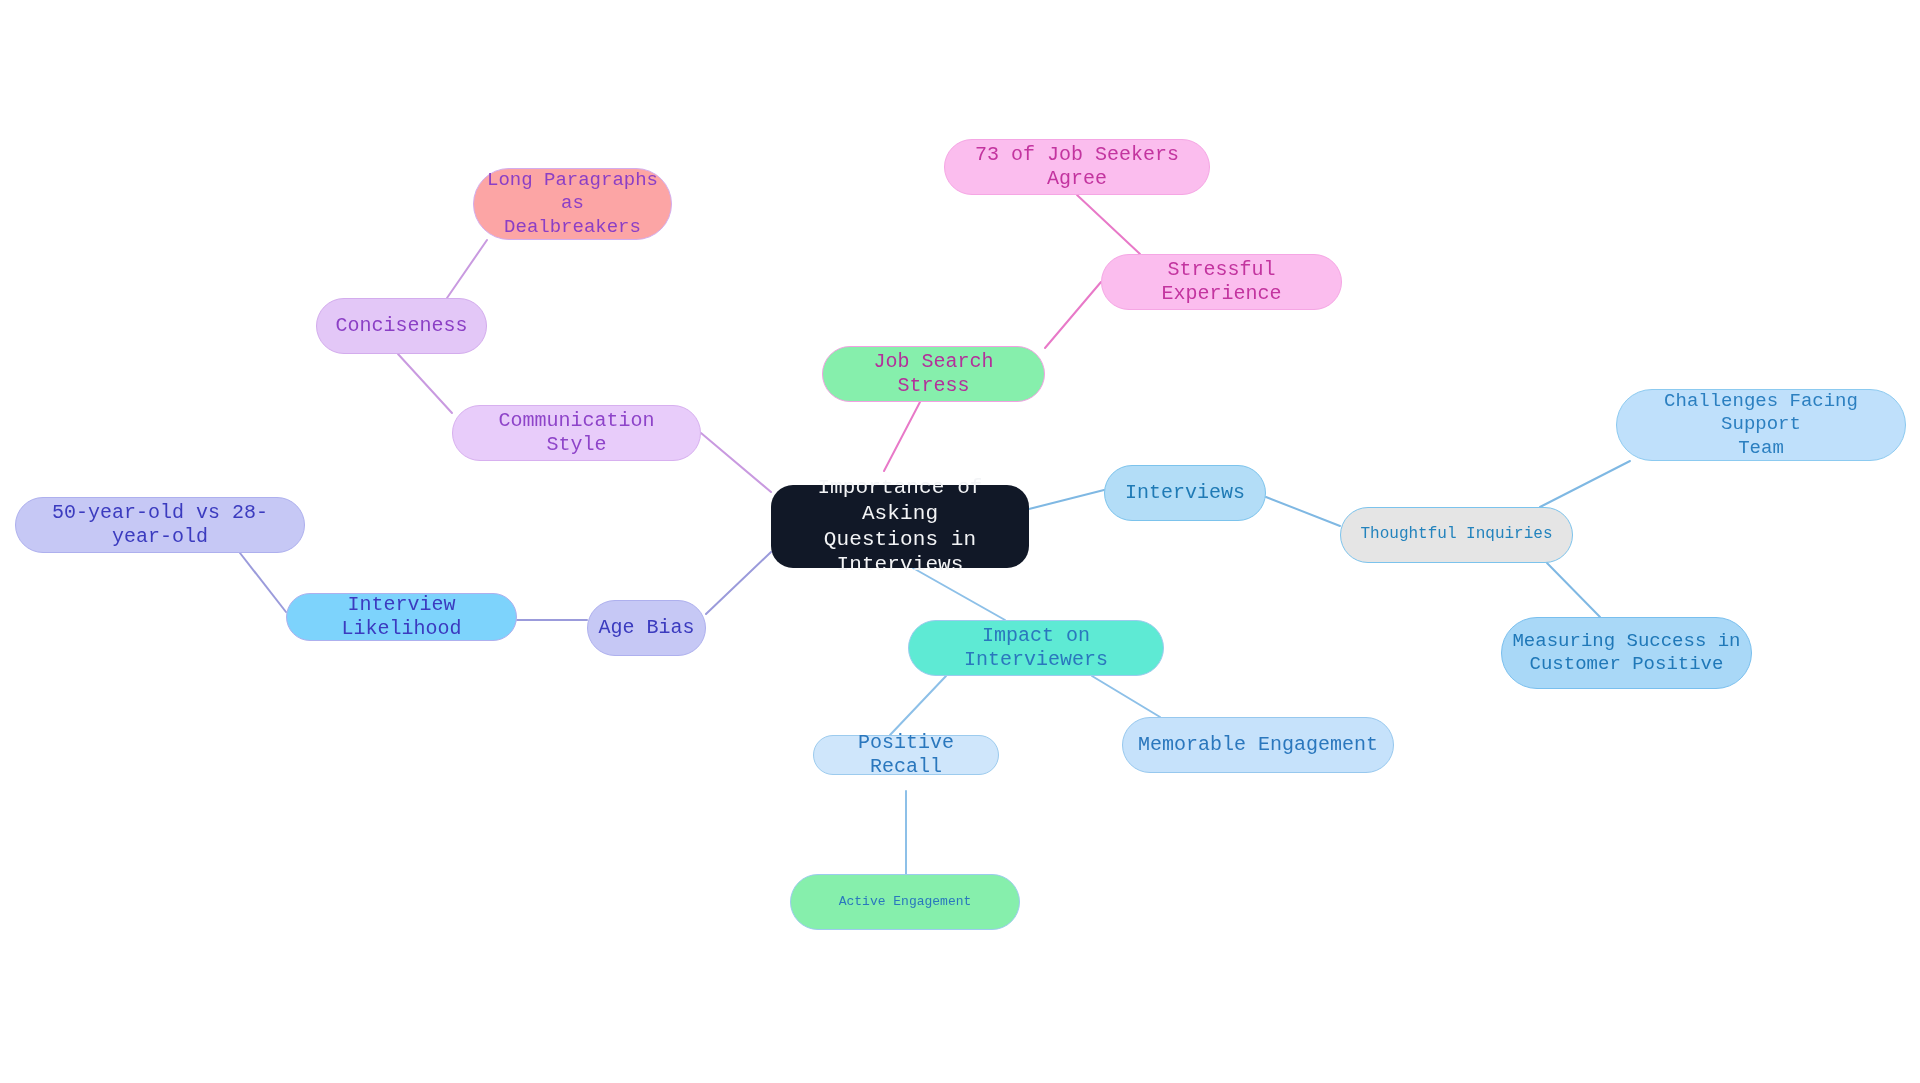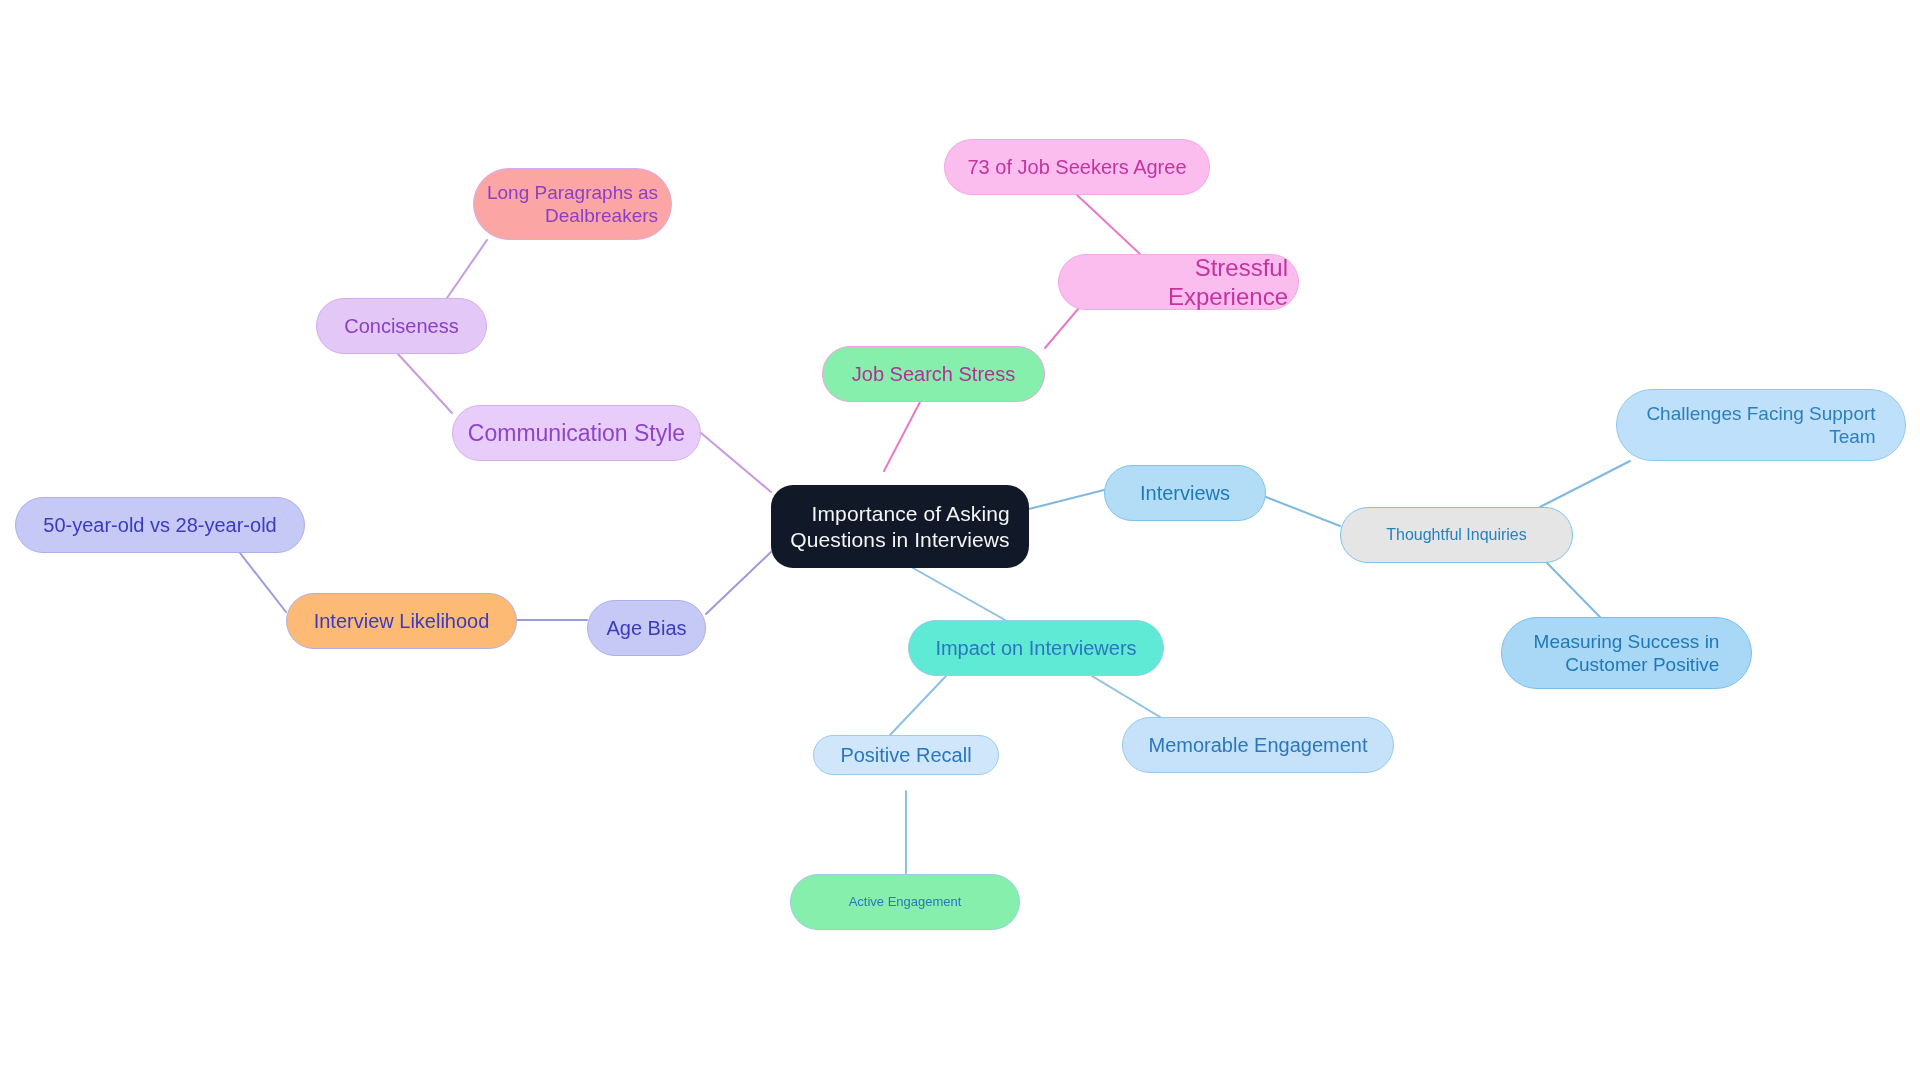--- a/index.html
+++ b/index.html
@@ -28,27 +28,28 @@
     width: 1920px;
     height: 1083px;
     pointer-events: none;
   }
   .node {
     position: absolute;
     box-sizing: border-box;
     display: flex;
     align-items: center;
     justify-content: center;
-    text-align: right;
+    text-align: center;
     border-radius: 999px;
     border-style: solid;
     border-width: 1.5px;
     line-height: 1.22;
     padding: 0 10px;
     white-space: pre-line;
+    font-family: Liberation Mono, monospace;
   }
   .node-root {
     border-radius: 22px;
     border-width: 0;
     font-size: 21px;
     letter-spacing: 0.1px;
   }
 </style>
 </head>
 <body style="background: rgb(255, 255, 255);">
@@ -68,28 +69,28 @@
       <line x1="1266" y1="497" x2="1340" y2="526" stroke="#7fb8e3" stroke-width="2" stroke-linecap="round"></line>
       <line x1="1540" y1="507" x2="1630" y2="461" stroke="#7fb8e3" stroke-width="2" stroke-linecap="round"></line>
       <line x1="1547" y1="563" x2="1600" y2="617" stroke="#7fb8e3" stroke-width="2" stroke-linecap="round"></line>
       <line x1="913" y1="568" x2="1005" y2="620" stroke="#8dc0e8" stroke-width="2" stroke-linecap="round"></line>
       <line x1="1092" y1="676" x2="1160" y2="717" stroke="#8dc0e8" stroke-width="2" stroke-linecap="round"></line>
       <line x1="946" y1="676" x2="890" y2="735" stroke="#8dc0e8" stroke-width="2" stroke-linecap="round"></line>
       <line x1="906" y1="791" x2="906" y2="874" stroke="#8dc0e8" stroke-width="2" stroke-linecap="round"></line>
     </svg>
   <div id="node-layer">
       <div class="node" style="left: 822px; top: 346px; width: 223px; height: 56px; background: #86efac; color: rgb(179, 48, 154); border-color: rgb(243, 160, 226); font-size: 20px;">Job Search Stress</div>
-      <div class="node" style="left: 1058px; top: 254px; width: 241px; height: 56px; background: rgb(251, 189, 238); color: rgb(195, 52, 159); border-color: rgb(245, 166, 228); font-size: 24px;">Stressful Experience</div>
+      <div class="node" style="left: 1101px; top: 254px; width: 241px; height: 56px; background: rgb(251, 189, 238); color: rgb(195, 52, 159); border-color: rgb(245, 166, 228); font-size: 20px;">Stressful Experience</div>
       <div class="node" style="left: 944px; top: 139px; width: 266px; height: 56px; background: rgb(251, 189, 238); color: rgb(195, 52, 159); border-color: rgb(245, 166, 228); font-size: 20px;">73 of Job Seekers Agree</div>
-      <div class="node" style="left: 452px; top: 405px; width: 249px; height: 56px; background: rgb(232, 204, 250); color: rgb(142, 68, 201); border-color: rgb(215, 176, 239); font-size: 23px;">Communication Style</div>
+      <div class="node" style="left: 452px; top: 405px; width: 249px; height: 56px; background: rgb(232, 204, 250); color: rgb(142, 68, 201); border-color: rgb(215, 176, 239); font-size: 20px;">Communication Style</div>
       <div class="node" style="left: 316px; top: 298px; width: 171px; height: 56px; background: rgb(227, 199, 247); color: rgb(139, 63, 197); border-color: rgb(211, 172, 237); font-size: 20px;">Conciseness</div>
       <div class="node" style="left: 473px; top: 168px; width: 199px; height: 72px; background: #fca5a5; color: rgb(139, 63, 197); border-color: rgb(211, 172, 237); font-size: 19px;">Long Paragraphs as
 Dealbreakers</div>
       <div class="node" style="left: 587px; top: 600px; width: 119px; height: 56px; background: rgb(198, 200, 245); color: rgb(59, 59, 191); border-color: rgb(174, 176, 238); font-size: 20px;">Age Bias</div>
-      <div class="node" style="left: 286px; top: 593px; width: 231px; height: 56px; background: #fdba74; color: rgb(59, 59, 191); border-color: rgb(174, 176, 238); font-size: 20px;">Interview Likelihood</div>
+      <div class="node" style="left: 286px; top: 593px; width: 231px; height: 48px; background: #7dd3fc; color: rgb(59, 59, 191); border-color: rgb(174, 176, 238); font-size: 20px;">Interview Likelihood</div>
       <div class="node" style="left: 15px; top: 497px; width: 290px; height: 56px; background: rgb(198, 200, 245); color: rgb(59, 59, 191); border-color: rgb(174, 176, 238); font-size: 20px;">50-year-old vs 28-year-old</div>
       <div class="node" style="left: 1104px; top: 465px; width: 162px; height: 56px; background: rgb(179, 221, 247); color: rgb(31, 122, 181); border-color: rgb(124, 195, 236); font-size: 20px;">Interviews</div>
       <div class="node" style="left: 1340px; top: 507px; width: 233px; height: 56px; background: #e5e5e5; color: rgb(35, 131, 189); border-color: rgb(124, 195, 236); font-size: 16px;">Thoughtful Inquiries</div>
       <div class="node" style="left: 1616px; top: 389px; width: 290px; height: 72px; background: rgb(191, 224, 251); color: rgb(43, 127, 192); border-color: rgb(140, 202, 240); font-size: 19px;">Challenges Facing Support
 Team</div>
       <div class="node" style="left: 1501px; top: 617px; width: 251px; height: 72px; background: rgb(169, 216, 247); color: rgb(31, 120, 184); border-color: rgb(121, 191, 238); font-size: 19px;">Measuring Success in
 Customer Positive</div>
       <div class="node" style="left: 908px; top: 620px; width: 256px; height: 56px; background: #5eead4; color: rgb(42, 119, 189); border-color: rgb(156, 203, 238); font-size: 20px;">Impact on Interviewers</div>
       <div class="node" style="left: 1122px; top: 717px; width: 272px; height: 56px; background: rgb(198, 226, 251); color: rgb(42, 119, 189); border-color: rgb(151, 200, 238); font-size: 20px;">Memorable Engagement</div>
       <div class="node" style="left: 813px; top: 735px; width: 186px; height: 40px; background: rgb(207, 230, 251); color: rgb(42, 119, 189); border-color: rgb(156, 203, 238); font-size: 20px;">Positive Recall</div>

